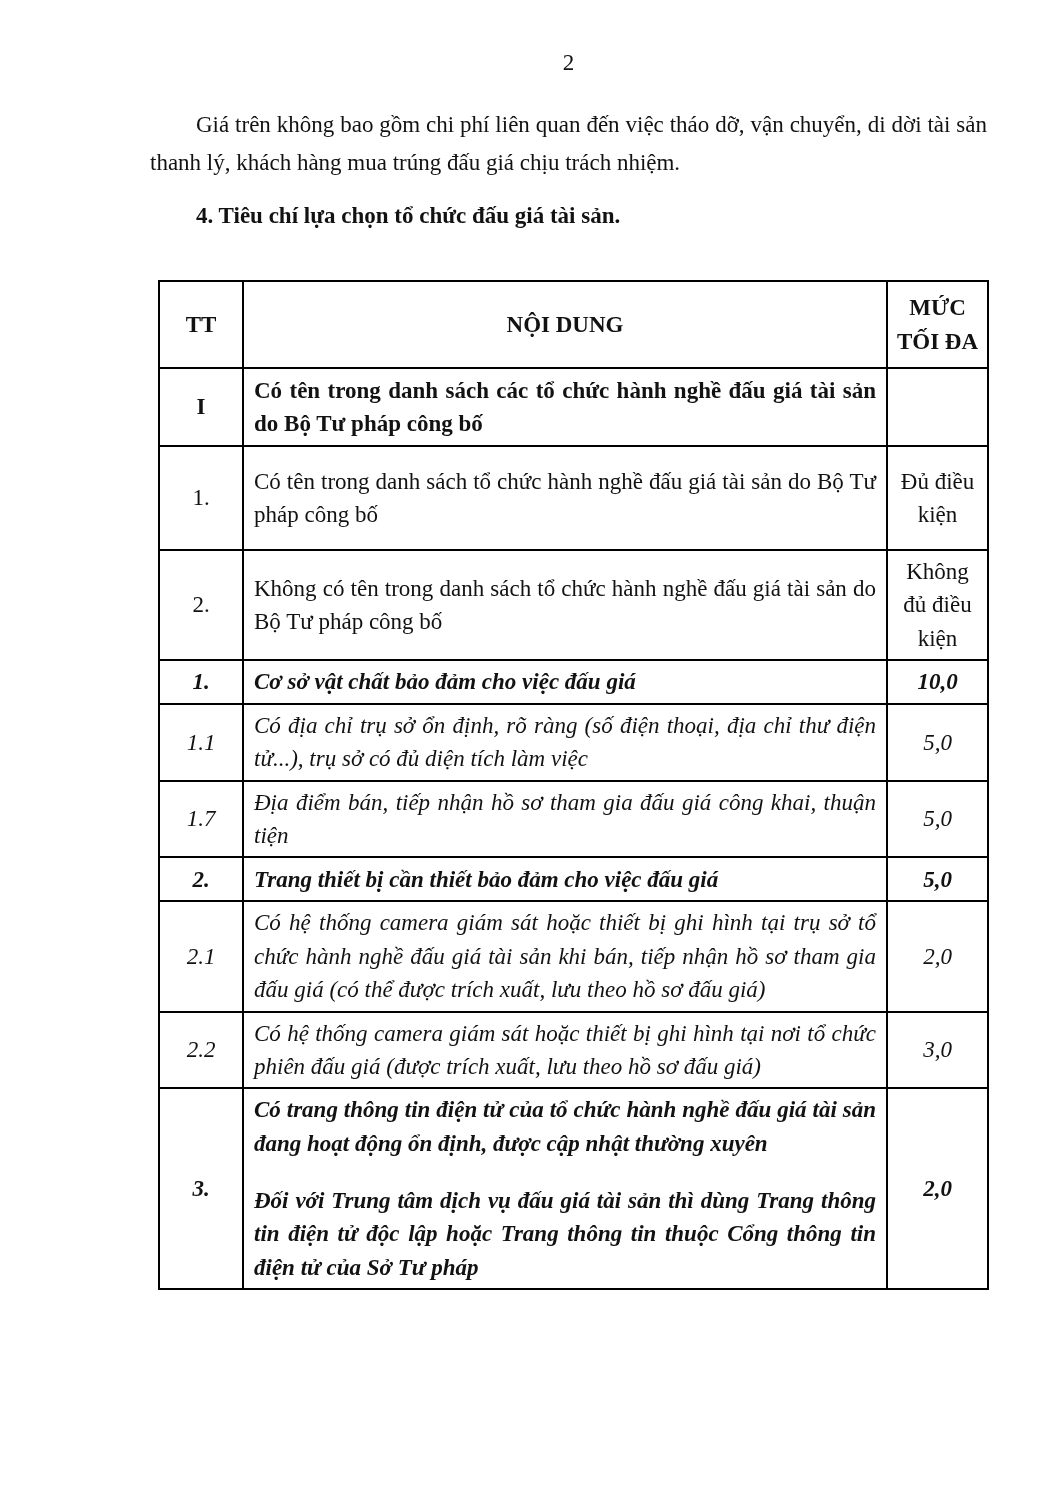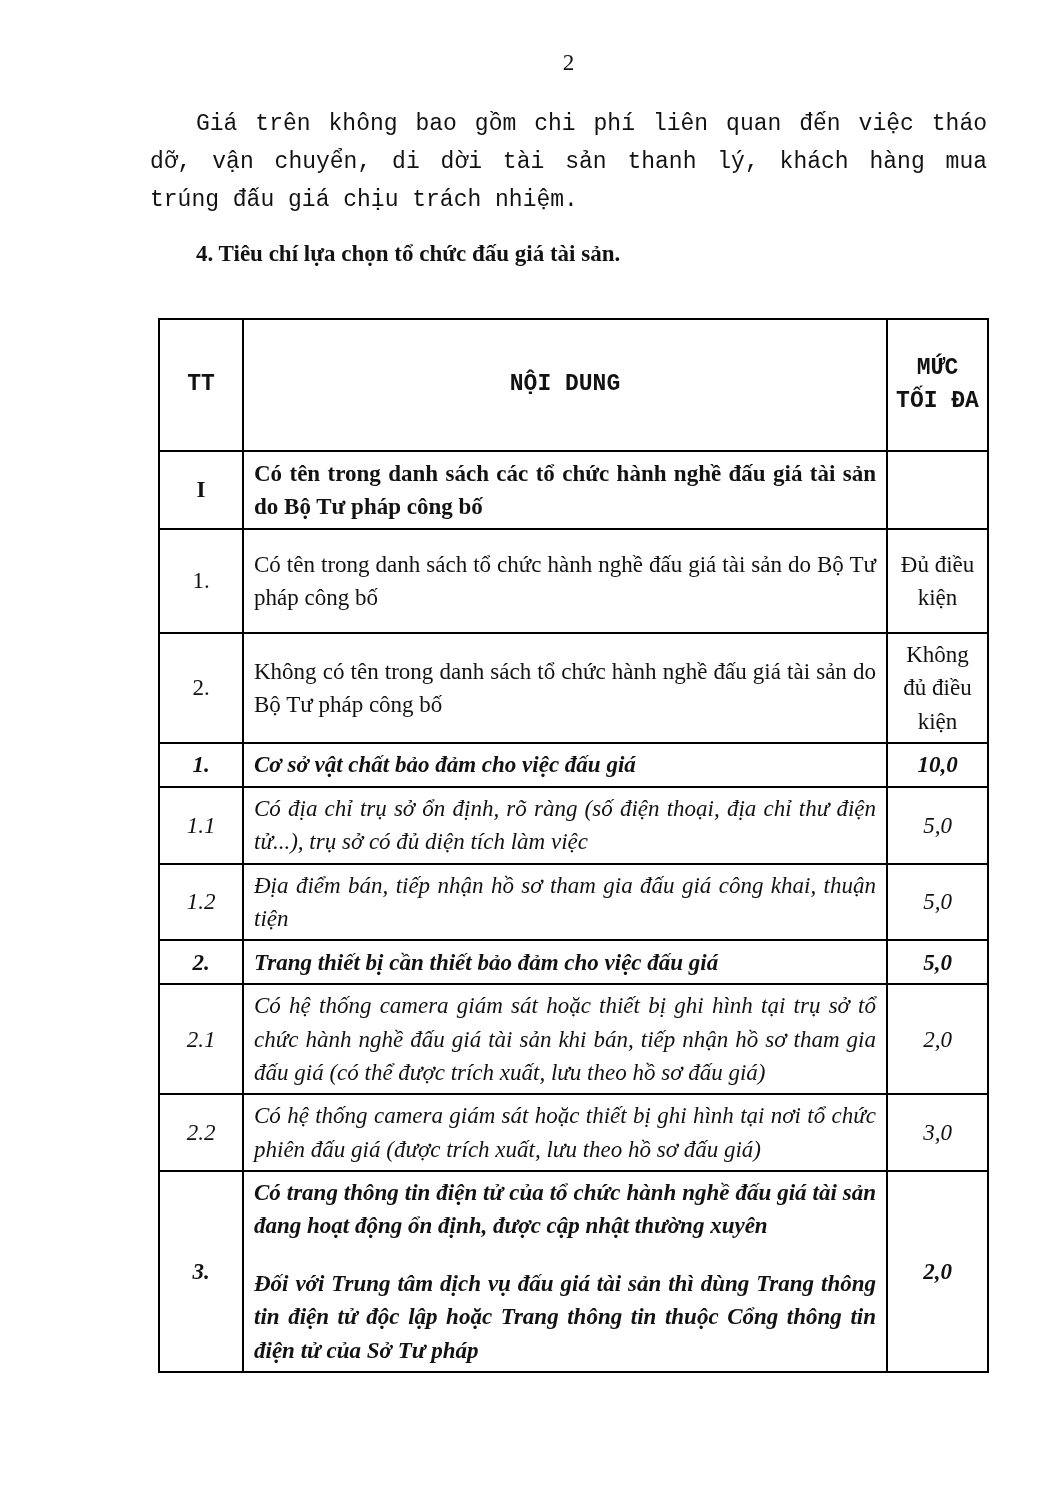--- a/index.html
+++ b/index.html
@@ -22,21 +22,20 @@
     font-style: italic;
     text-indent: 46px;
     margin: 0 0 17px 0;
     line-height: 1.5;
   }
   .body-para {
     text-indent: 46px;
     text-align: justify;
     line-height: 1.65;
     margin: 0 0 18px 0;
-    font-family: Liberation Mono, monospace;
   }
   .section-heading {
     font-weight: 700;
     text-indent: 46px;
     margin: 0 0 48px 0;
     line-height: 1.4;
   }
 
   table.criteria {
     border-collapse: collapse;
@@ -83,21 +82,21 @@
 
   <p class="section-heading">4. Tiêu chí lựa chọn tổ chức đấu giá tài sản.</p>
 
   <table class="criteria">
     <colgroup>
       <col class="col-tt">
       <col class="col-content">
       <col class="col-score">
     </colgroup>
     <thead>
-      <tr style="height:132px;font-family:Liberation Mono, monospace;">
+      <tr style="height:87px;">
         <th>TT</th>
         <th>NỘI DUNG</th>
         <th>MỨC TỐI ĐA</th>
       </tr>
     </thead>
     <tbody>
       <tr class="style-bold" style="height:78px;">
         <td class="tt">I</td>
         <td class="content">Có tên trong danh sách các tổ chức hành nghề đấu giá tài sản do Bộ Tư pháp công bố</td>
         <td class="score"></td>
@@ -116,21 +115,21 @@
         <td class="tt">1.</td>
         <td class="content">Cơ sở vật chất bảo đảm cho việc đấu giá</td>
         <td class="score">10,0</td>
       </tr>
       <tr class="style-it" style="height:68px;">
         <td class="tt">1.1</td>
         <td class="content">Có địa chỉ trụ sở ổn định, rõ ràng (số điện thoại, địa chỉ thư điện tử...), trụ sở có đủ diện tích làm việc</td>
         <td class="score">5,0</td>
       </tr>
       <tr class="style-it" style="height:68px;">
-        <td class="tt">1.2</td>
+        <td class="tt">1.7</td>
         <td class="content">Địa điểm bán, tiếp nhận hồ sơ tham gia đấu giá công khai, thuận tiện</td>
         <td class="score">5,0</td>
       </tr>
       <tr class="style-bi" style="height:44px;">
         <td class="tt">2.</td>
         <td class="content">Trang thiết bị cần thiết bảo đảm cho việc đấu giá</td>
         <td class="score">5,0</td>
       </tr>
       <tr class="style-it" style="height:105px;">
         <td class="tt">2.1</td>

